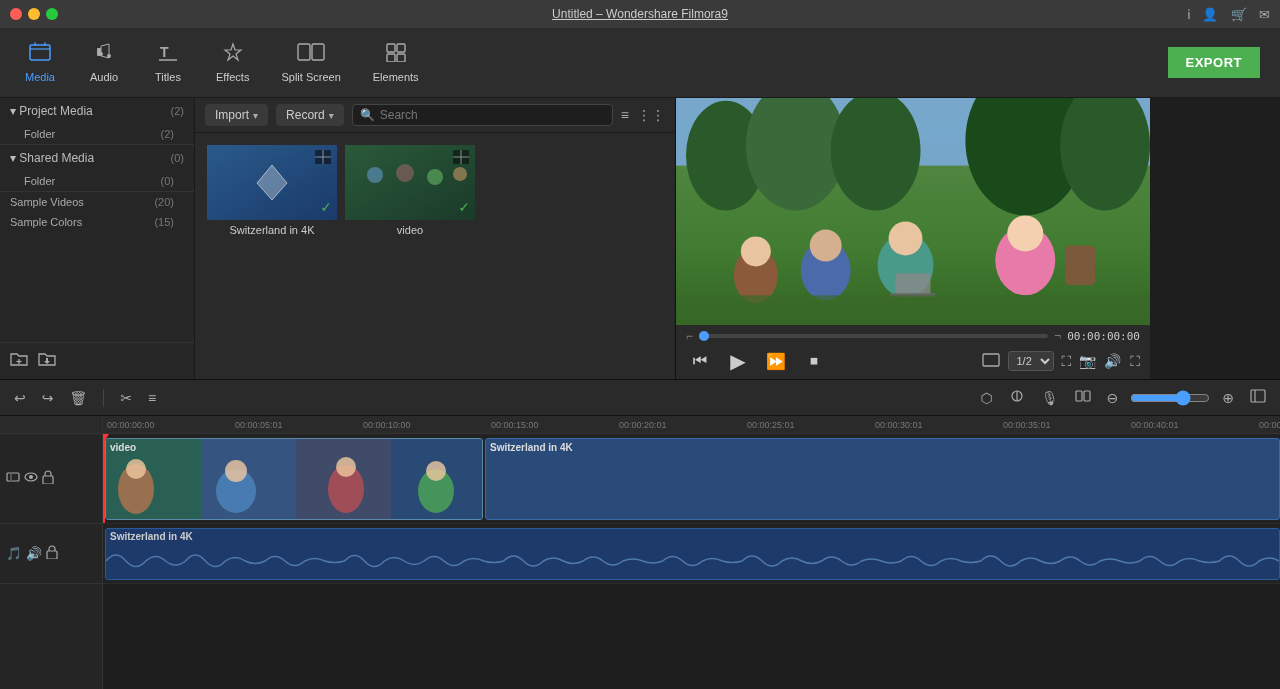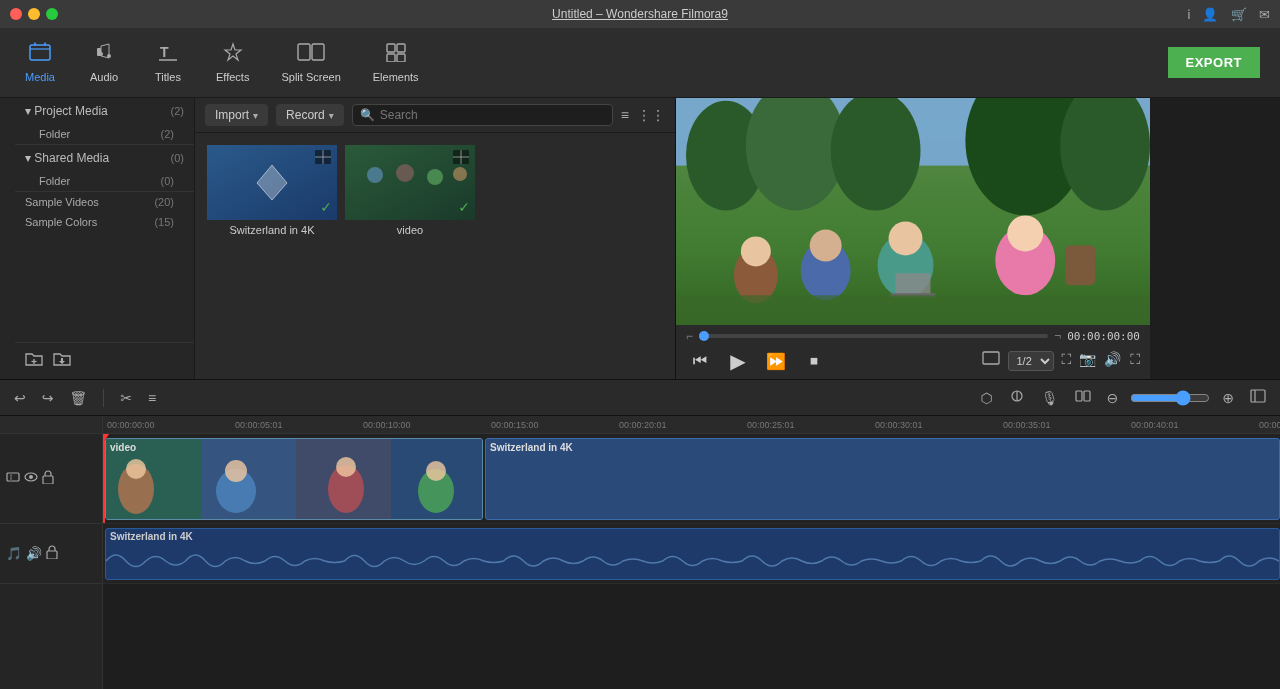--- a/index.html
+++ b/index.html
@@ -24,21 +24,21 @@
     .toolbar-item { display: flex; flex-direction: column; align-items: center; justify-content: center; padding: 6px 14px; cursor: pointer; border-radius: 6px; color: #ccc; gap: 4px; min-width: 60px; }
     .toolbar-item.active { color: #4a9eff; }
     .toolbar-item .icon { font-size: 20px; }
     .toolbar-item .label { font-size: 11px; }
     .export-btn { position: absolute; right: 20px; background: #4caf50; color: white; border: none; padding: 8px 18px; border-radius: 0; font-size: 13px; font-weight: bold; cursor: pointer; letter-spacing: 0.5px; }
 
     
     .content { display: flex; flex: 1; overflow: hidden; }
 
     
-    .sidebar { background: #262626; width: 195px; flex-shrink: 0; border-right: 1px solid #1a1a1a; display: flex; flex-direction: column; padding-left: 15px; }
+    .sidebar { background: #262626; width: 195px; flex-shrink: 0; border-right: 1px solid #1a1a1a; display: flex; flex-direction: column; }
     .sidebar-section { }
     .sidebar-header { display: flex; align-items: center; justify-content: space-between; padding: 6px 10px; cursor: pointer; color: #bbb; font-size: 12px; }
     .sidebar-header .count { color: #777; font-size: 11px; }
     .sidebar-item { display: flex; align-items: center; justify-content: space-between; padding: 4px 20px 4px 24px; cursor: pointer; color: #aaa; font-size: 11px; }
     .sidebar-item .count { color: #777; }
     .sidebar-divider { height: 1px; background: #333; }
     .sidebar-bottom { display: flex; align-items: center; gap: 10px; padding: 8px 10px; margin-top: auto; border-top: 1px solid #333; }
     .sidebar-bottom-icon { color: #aaa; font-size: 16px; cursor: pointer; }
 
     
@@ -58,21 +58,21 @@
     .preview { background: #1a1a1a; width: 475px; flex-shrink: 0; display: flex; flex-direction: column; border-left: 1px solid #111; }
     .preview-video { flex: 1; background: #000; position: relative; overflow: hidden; }
     .preview-controls { background: #2a2a2a; padding: 4px 10px; display: flex; flex-direction: column; gap: 4px; }
     .timeline-bar { display: flex; align-items: center; gap: 6px; }
     .timeline-track { flex: 1; height: 4px; background: #444; border-radius: 2px; position: relative; }
     .timeline-dot { width: 10px; height: 10px; background: #4a9eff; border-radius: 50%; position: absolute; left: 0; top: -3px; cursor: pointer; }
     .time-display { color: #ccc; font-size: 11px; font-family: monospace; white-space: nowrap; }
     .controls-row { display: flex; align-items: center; justify-content: space-between; }
     .playback-btns { display: flex; gap: 10px; align-items: center; }
     .play-btn { width: 28px; height: 28px; border-radius: 50%; background: none; border: none; color: #ccc; font-size: 16px; cursor: pointer; display: flex; align-items: center; justify-content: center; }
-    .ctrl-icons { display: flex; gap: 8px; color: #aaa; font-size: 14px; }
+    .ctrl-icons { display: flex; gap: 8px; align-items: center; color: #aaa; font-size: 14px; }
     .ctrl-icons span { cursor: pointer; }
     .zoom-select { background: #3a3a3a; border: 1px solid #555; color: #ccc; font-size: 11px; padding: 2px 4px; border-radius: 3px; cursor: pointer; }
 
     
     .timeline { background: #1e1e1e; flex-shrink: 0; height: 310px; display: flex; flex-direction: column; border-top: 1px solid #111; }
     .timeline-toolbar { background: #2a2a2a; height: 36px; display: flex; align-items: center; padding: 0 10px; gap: 8px; border-bottom: 1px solid #111; flex-shrink: 0; }
     .tl-btn { background: none; border: none; color: #aaa; cursor: pointer; font-size: 14px; padding: 2px 4px; }
     .tl-sep { width: 1px; height: 18px; background: #444; margin: 0 4px; }
     .tl-right { margin-left: auto; display: flex; align-items: center; gap: 8px; }
     .zoom-slider { display: flex; align-items: center; gap: 4px; color: #aaa; font-size: 14px; }

